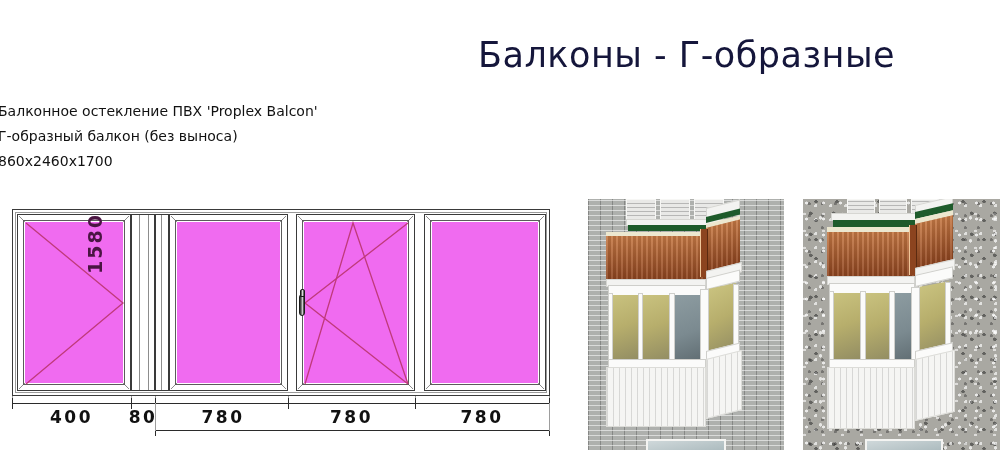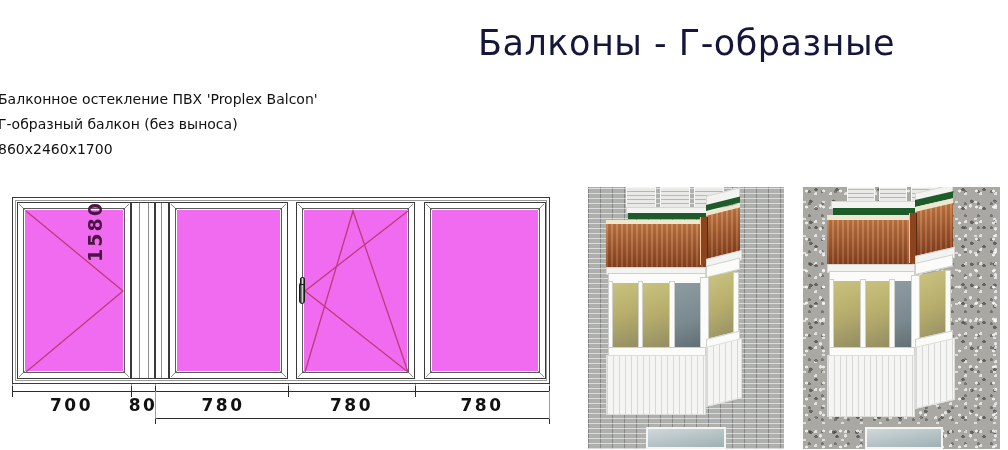--- a/index.html
+++ b/index.html
@@ -4,21 +4,21 @@
 <title>Балконы - Г-образные</title>
 <style>
   html,body{margin:0;padding:0;}
   body{
     width:1008px;height:450px;
     background:#ffffff;
     font-family:"Liberation Sans", sans-serif;
     overflow:hidden;
     position:relative;
   }
-  #page{position:absolute;left:0;top:4px;width:1008px;height:386px;}
+  #page{position:absolute;left:0;top:16px;width:1008px;height:386px;}
 
   
   .page-title{
     position:absolute;
     left:478px; top:19px;
     font-size:35px;
     letter-spacing:0.5px;
     color:#15163b;
     font-family:"DejaVu Sans", sans-serif;
     font-weight:400;
@@ -326,21 +326,21 @@
     <div class="extline" style="left:549px;top:200px;height:12px;"></div>
 
     <div class="dimline" style="left:12px;top:207px;width:538px;"></div>
     <div class="dimtick" style="left:12px;top:202px;"></div>
     <div class="dimtick" style="left:131px;top:202px;"></div>
     <div class="dimtick" style="left:155px;top:202px;"></div>
     <div class="dimtick" style="left:288px;top:202px;"></div>
     <div class="dimtick" style="left:415px;top:202px;"></div>
     <div class="dimtick" style="left:549px;top:202px;"></div>
 
-    <div class="dimtext" style="left:12px;top:211px;width:119px;">700</div>
+    <div class="dimtext" style="left:12px;top:211px;width:119px;">400</div>
     <div class="dimtext" style="left:117px;top:211px;width:52px;">80</div>
     <div class="dimtext" style="left:158px;top:211px;width:130px;">780</div>
     <div class="dimtext" style="left:288px;top:211px;width:127px;">780</div>
     <div class="dimtext" style="left:415px;top:211px;width:134px;">780</div>
 
     <div class="dimline" style="left:155px;top:234px;width:395px;"></div>
     <div class="dimtick" style="left:155px;top:229px;"></div>
     <div class="dimtick" style="left:549px;top:229px;"></div>
     <div class="extline" style="left:155px;top:207px;height:28px;"></div>
     <div class="extline" style="left:549px;top:207px;height:28px;"></div>

